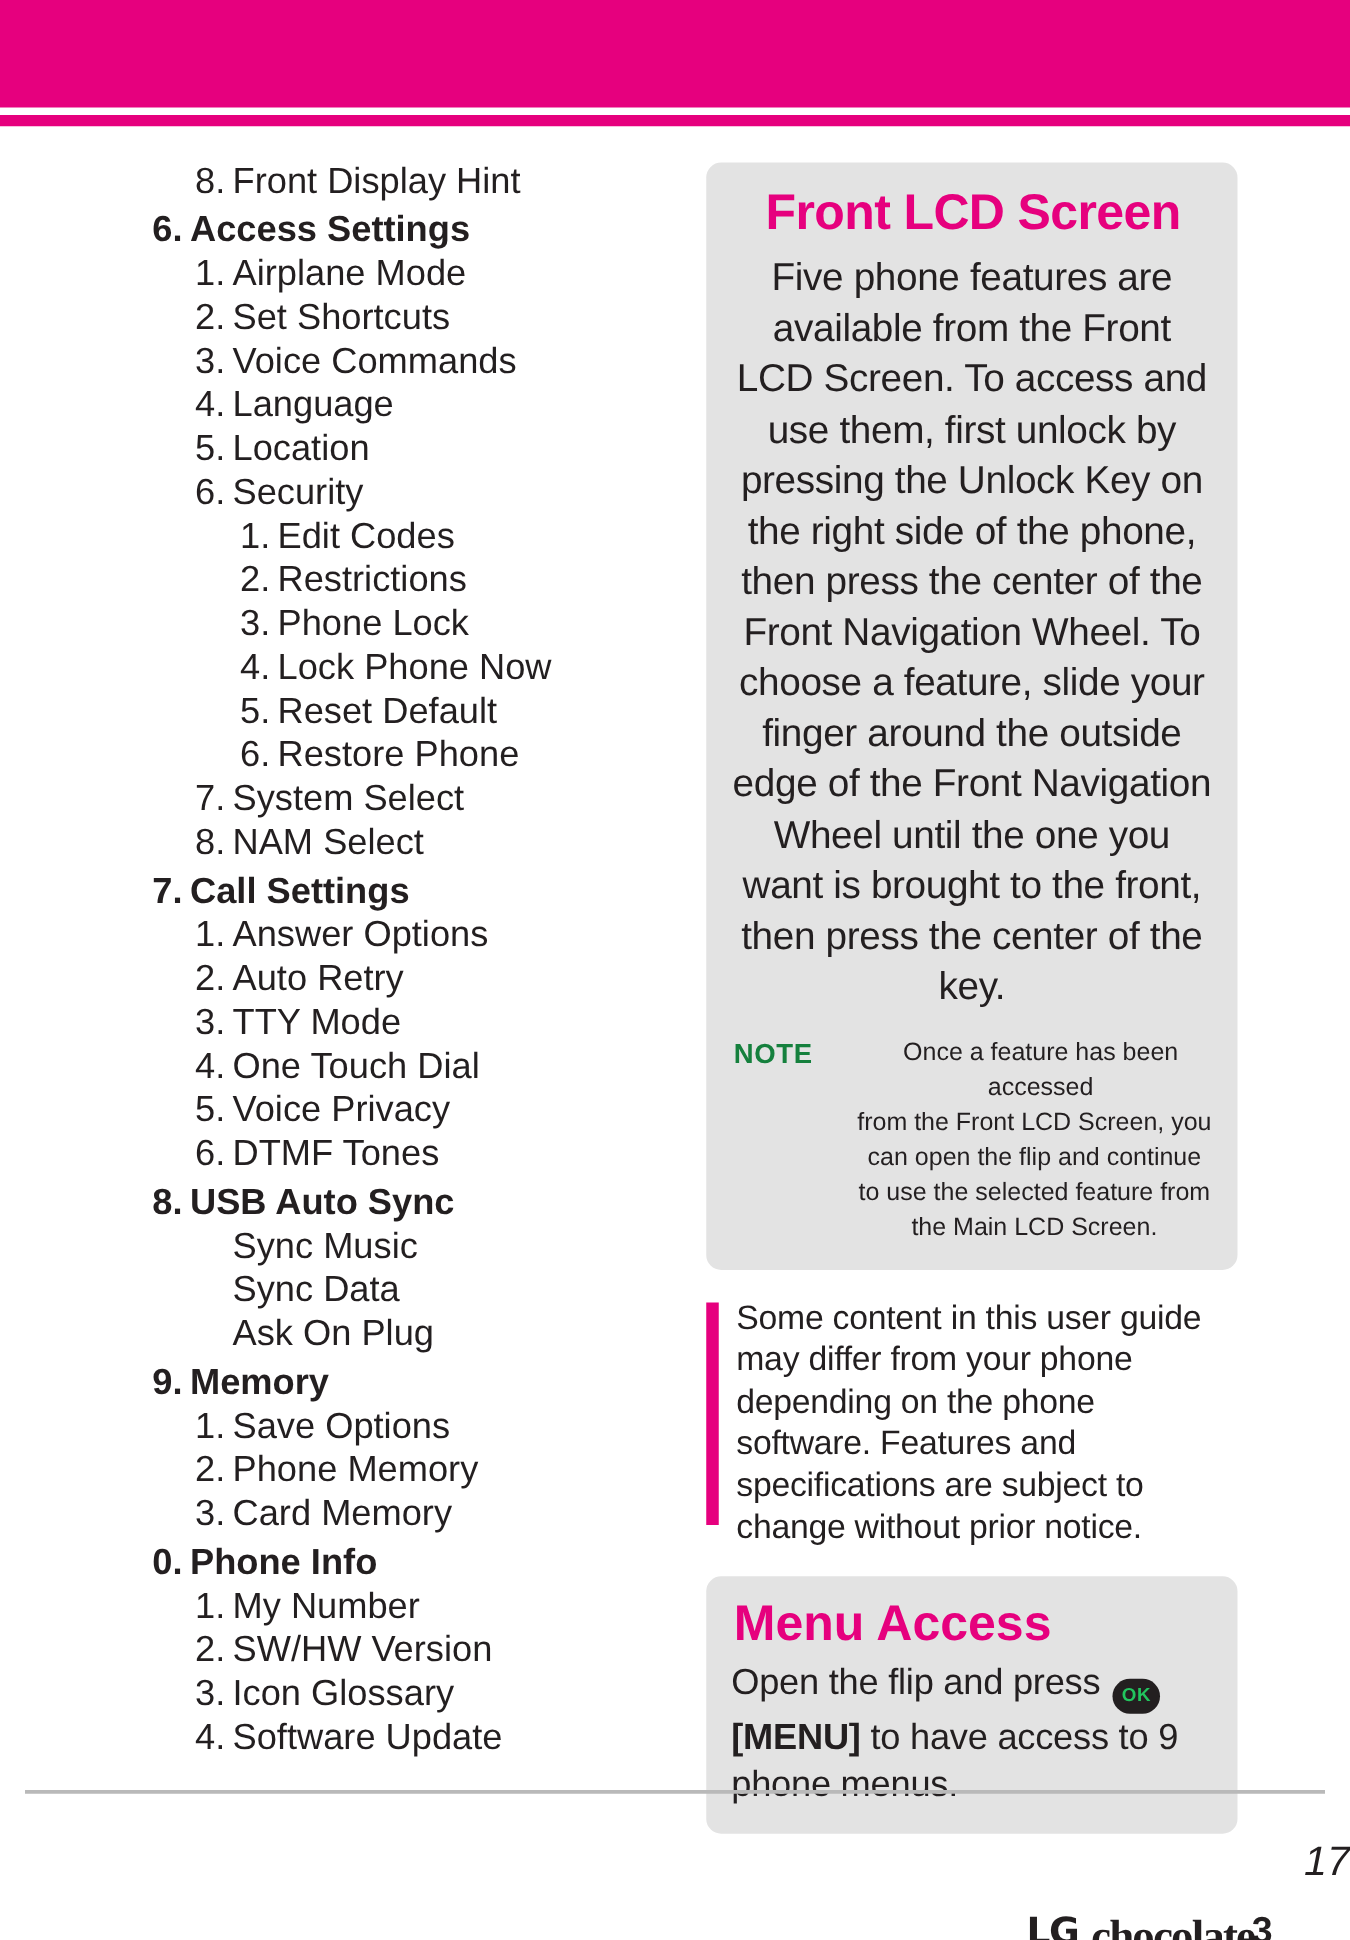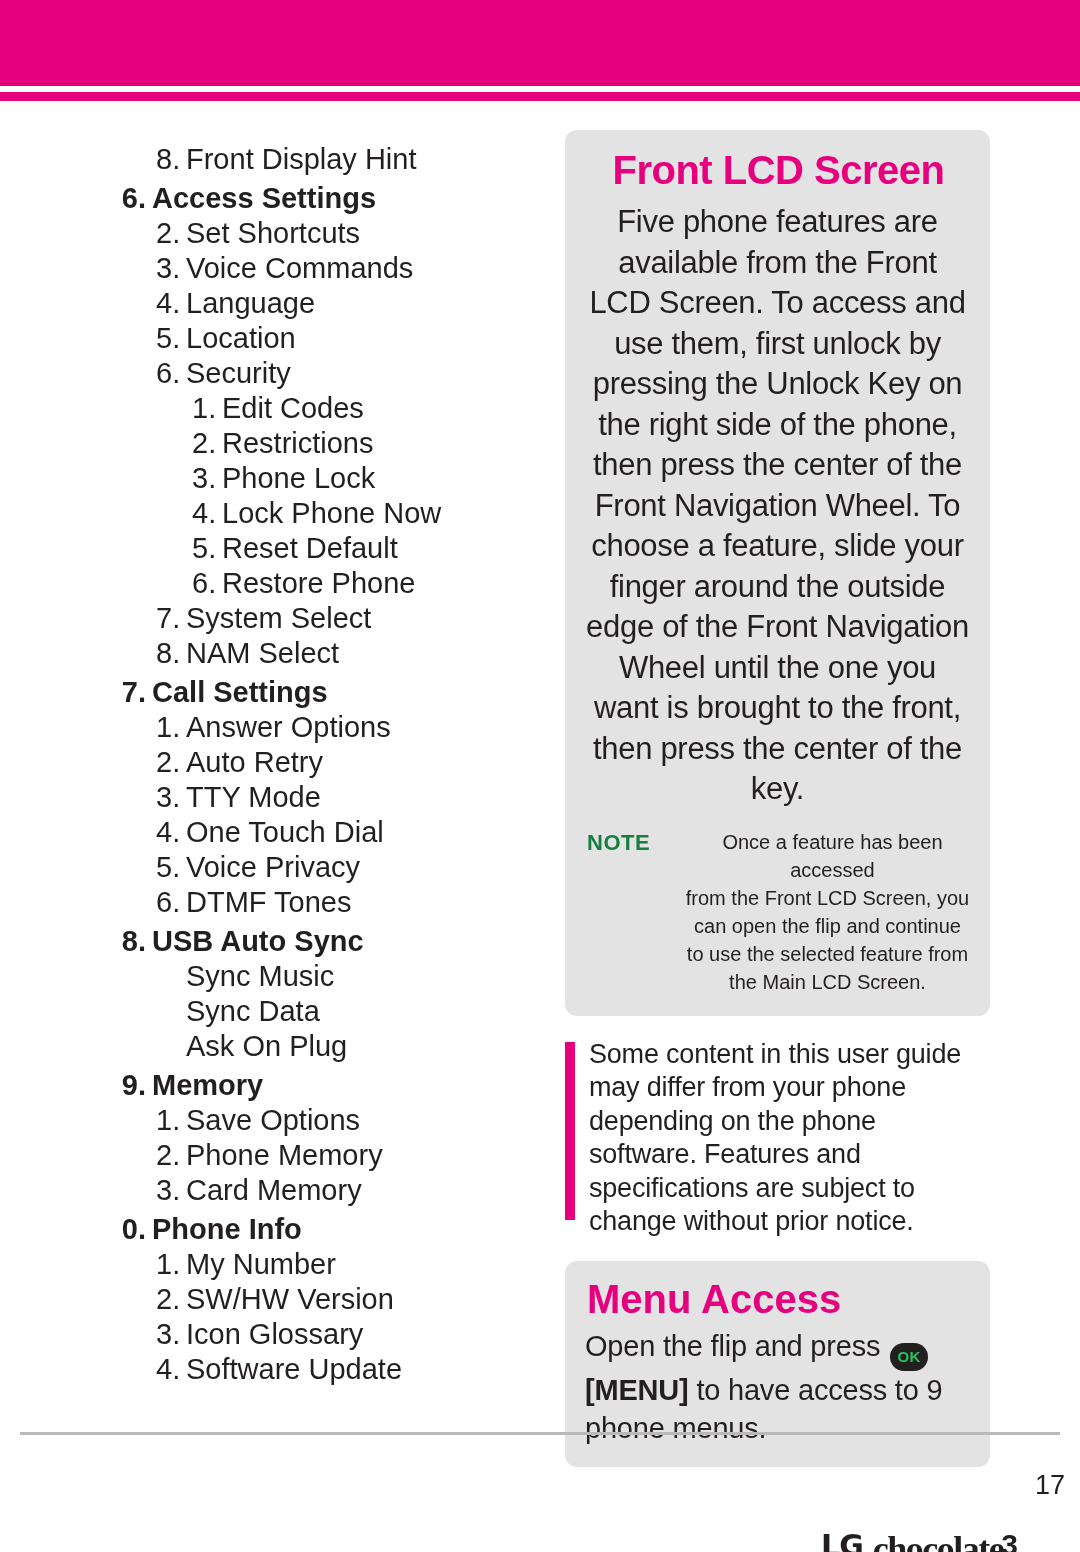--- a/index.html
+++ b/index.html
@@ -34,21 +34,20 @@
     width: 1080px;
     height: 9px;
     background: #e6007e;
   }
   
   .left-col {
     position: absolute;
     left: 120px;
     top: 128px;
     width: 430px;
-    margin-top: 14px;
   }
   .right-col {
     position: absolute;
     left: 565px;
     top: 130px;
     width: 425px;
   }
   
   .toc-line {
     font-size: 29px;
@@ -220,37 +219,39 @@
     font-size: 30px;
     font-weight: bold;
     color: #231f20;
     vertical-align: super;
     margin-left: -2px;
   }
   .page-num {
     position: absolute;
     right: 0px;
     top: 1470px;
-    font-size: 27px;
+    font-size: 33px;
     color: #231f20;
     width: 60px;
-    text-align: center;
+    text-align: right;
+    font-style: italic;
   }
 </style>
 </head>
 <body>
 
 <div class="page">
 
   <div class="top-band"></div>
   <div class="top-rule"></div>
 
   <div class="left-col" id="toc">
       <div class="toc-line lvl1"><span class="num">8.</span><span>Front Display Hint</span></div>
       <div class="toc-line lvl0"><span class="num">6.</span><span>Access Settings</span></div>
+      <div class="toc-line lvl1"><span class="num">1.</span><span>Airplane Mode</span></div>
       <div class="toc-line lvl1"><span class="num">2.</span><span>Set Shortcuts</span></div>
       <div class="toc-line lvl1"><span class="num">3.</span><span>Voice Commands</span></div>
       <div class="toc-line lvl1"><span class="num">4.</span><span>Language</span></div>
       <div class="toc-line lvl1"><span class="num">5.</span><span>Location</span></div>
       <div class="toc-line lvl1"><span class="num">6.</span><span>Security</span></div>
       <div class="toc-line lvl2"><span class="num">1.</span><span>Edit Codes</span></div>
       <div class="toc-line lvl2"><span class="num">2.</span><span>Restrictions</span></div>
       <div class="toc-line lvl2"><span class="num">3.</span><span>Phone Lock</span></div>
       <div class="toc-line lvl2"><span class="num">4.</span><span>Lock Phone Now</span></div>
       <div class="toc-line lvl2"><span class="num">5.</span><span>Reset Default</span></div>

